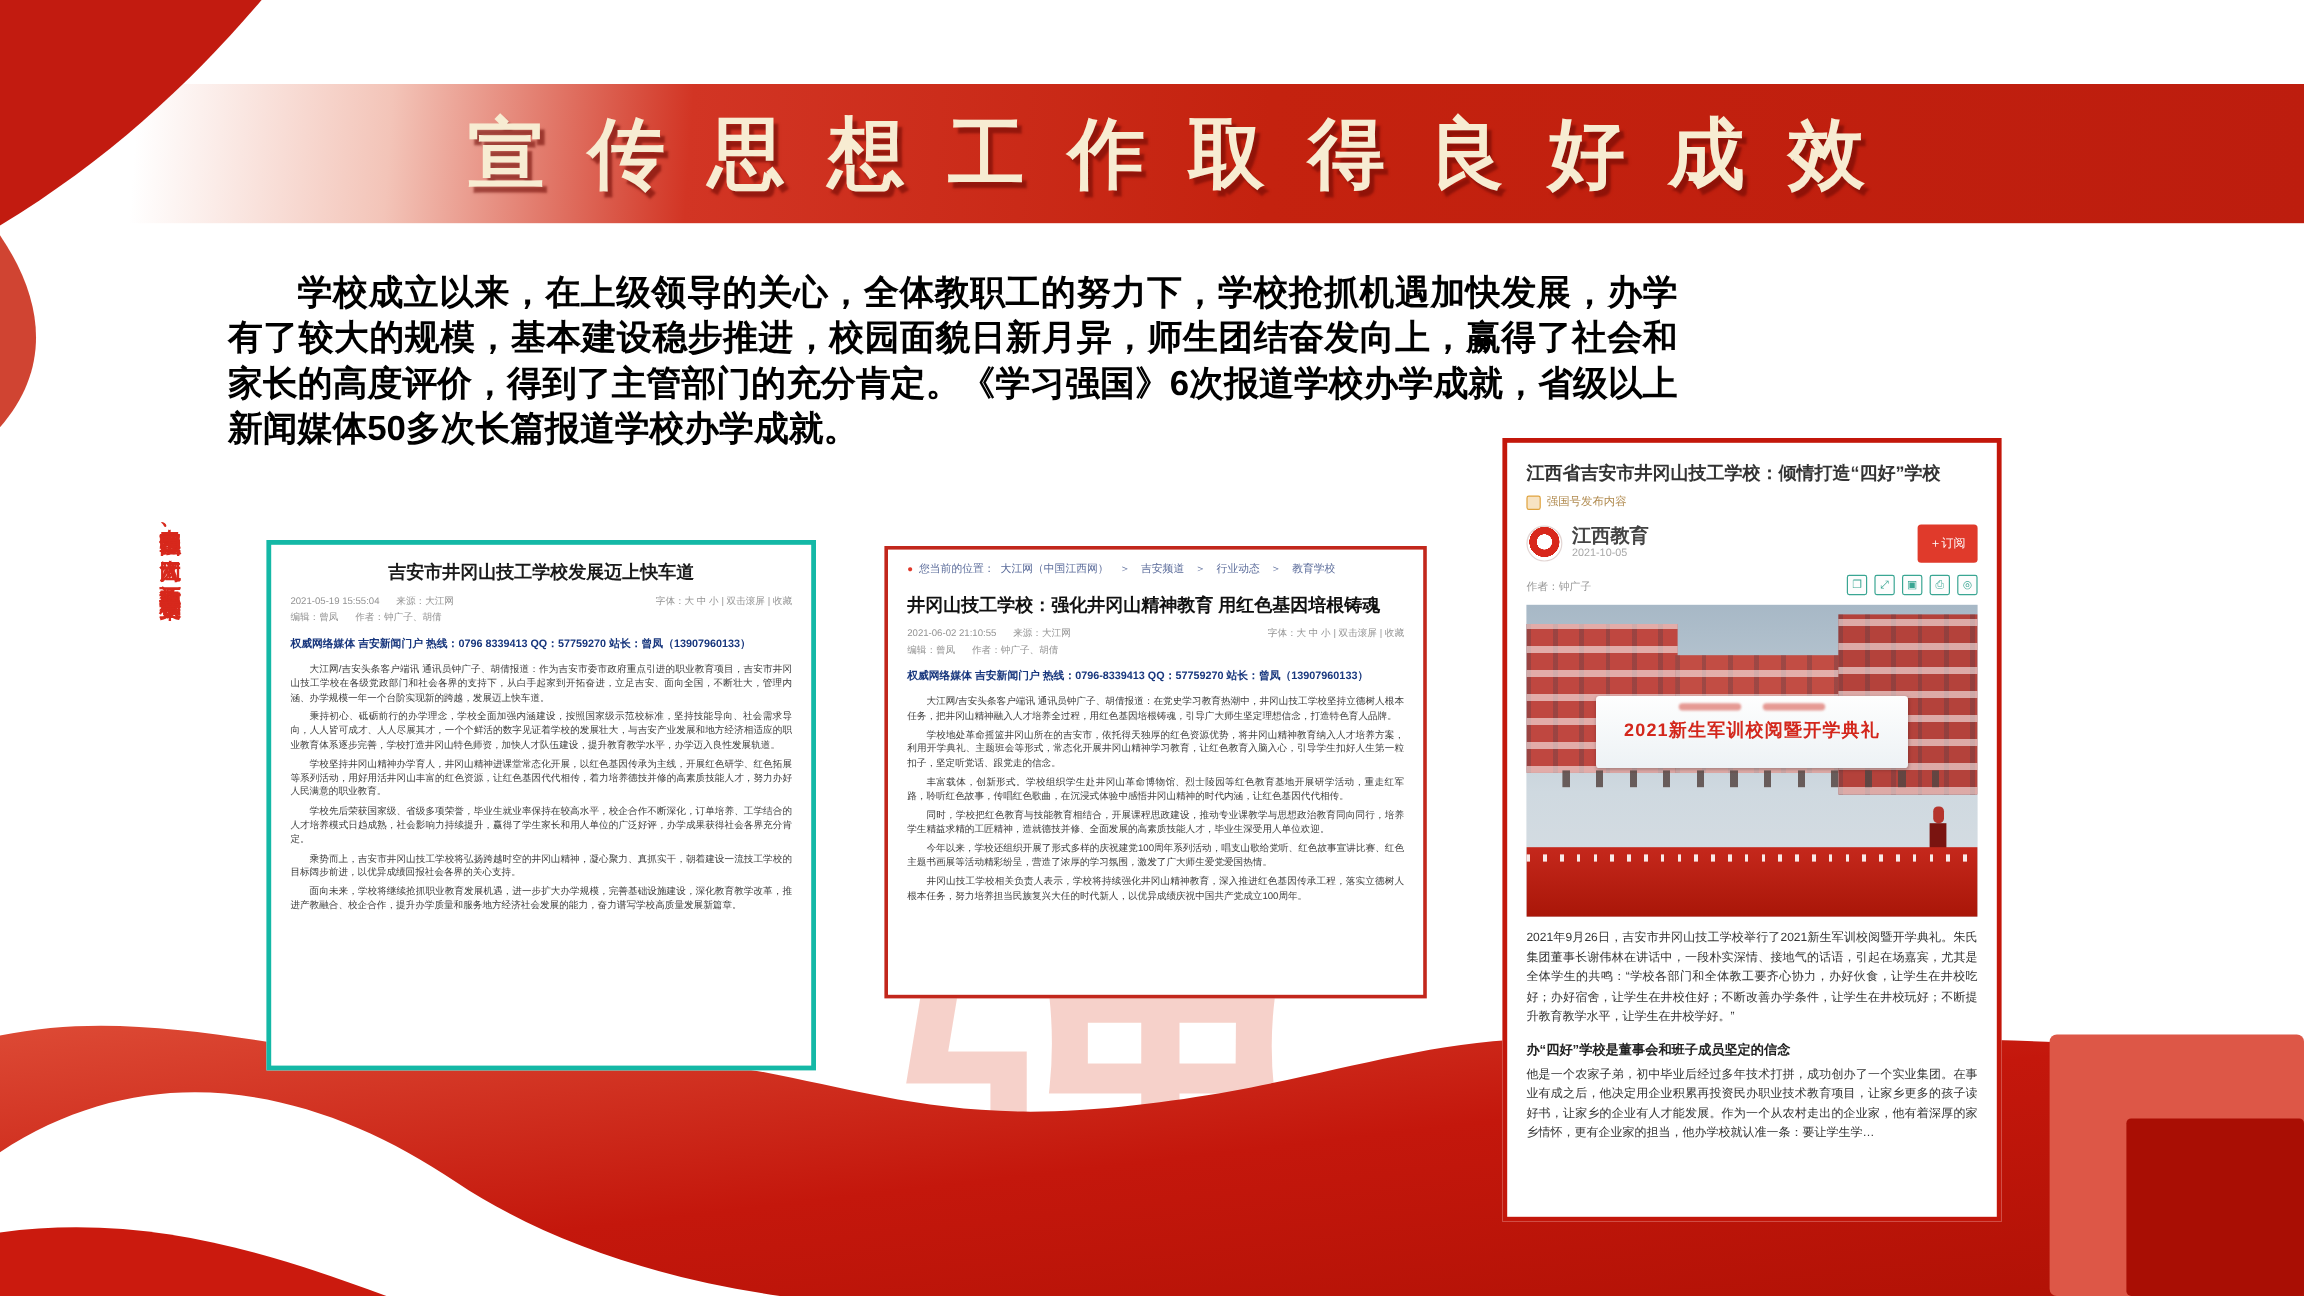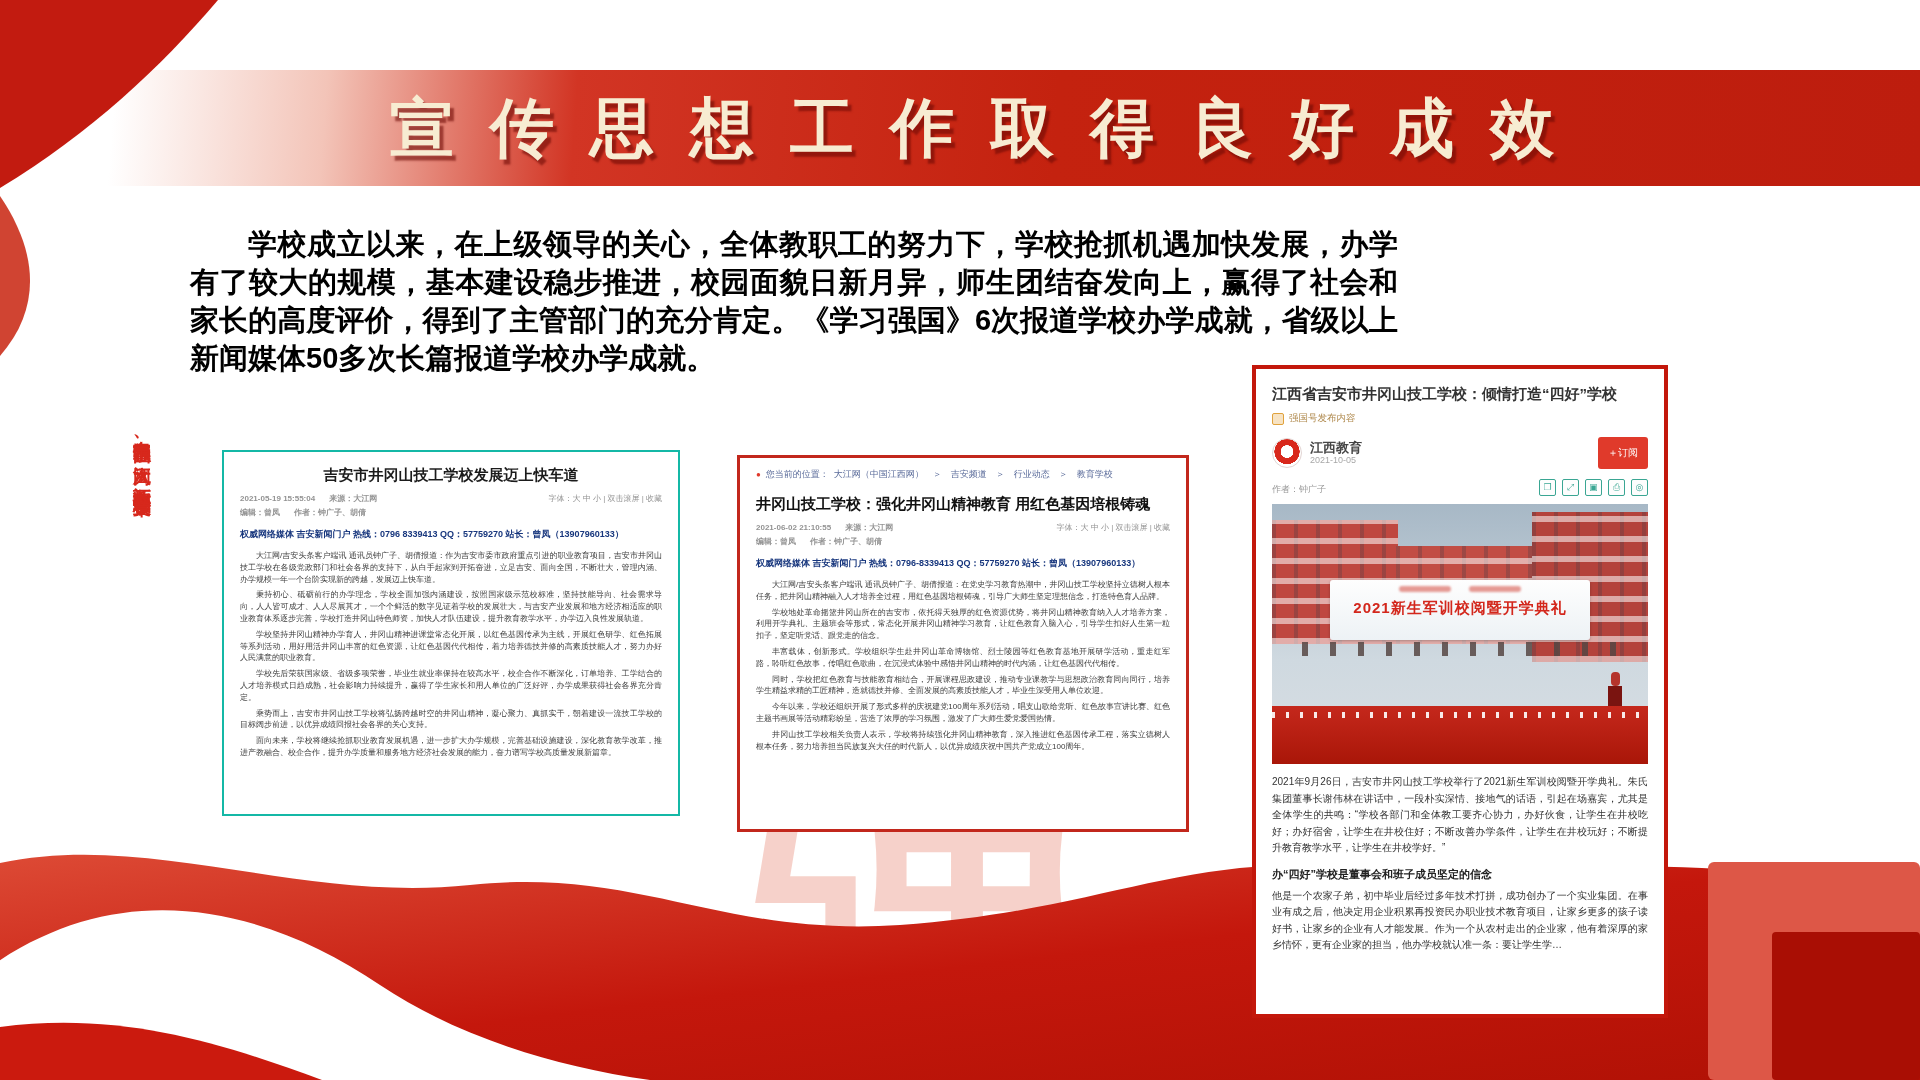--- a/index.html
+++ b/index.html
@@ -22,42 +22,42 @@
   
   .intro{position:absolute;left:190px;top:196px;width:1208px;z-index:4;
     color:#000000;font-size:29px;line-height:38px;font-weight:bold;text-align:justify;text-indent:2em;}
 
   
   .side-note{position:absolute;left:133px;top:426px;height:420px;z-index:4;
     writing-mode:vertical-rl;font-size:18px;line-height:1;letter-spacing:1px;color:#d7281c;font-weight:bold;}
 
   
   .card{position:absolute;background:#fff;z-index:5;box-sizing:border-box;overflow:hidden;}
-  .card1{left:222px;top:450px;width:458px;height:366px;border:2px solid #14b8a6;padding:10px 16px;}
+  .card1{left:222px;top:450px;width:458px;height:442px;border:4px solid #14b8a6;padding:10px 16px;}
   .card2{left:737px;top:455px;width:452px;height:377px;border:3px solid #c2271c;padding:10px 16px;}
   .card3{left:1252px;top:365px;width:416px;height:653px;border:4px solid #c3170b;padding:14px 16px;}
 
   .a-title{font-size:15px;font-weight:bold;color:#1b1b1b;text-align:center;margin:4px 0 8px;}
   .a-title2{font-size:15px;font-weight:bold;color:#111;text-align:left;margin:14px 0 8px;}
   .meta-row{display:flex;justify-content:space-between;font-size:8px;color:#939393;margin-top:3px;}
-  .meta-left span{margin-right:14px;font-weight:bold;}
+  .meta-left span{margin-right:14px;}
   .contact{font-size:9px;font-weight:bold;color:#17367d;margin-top:10px;}
   .a-body{margin-top:9px;font-size:8px;line-height:11.8px;color:#3c3c3c;text-align:justify;}
   .a-body p{margin:0 0 4px;text-indent:2em;}
 
   .crumbs{font-size:9px;color:#5a6b9a;display:flex;align-items:center;gap:5px;}
   .crumb-dot{color:#e0392b;font-size:8px;}
 
   
   .r-title{font-size:15px;font-weight:600;color:#333;margin:2px 0 8px;}
   .r-tag{display:flex;align-items:center;gap:5px;font-size:9.5px;color:#b08a4e;}
   .r-tag-ico{width:10px;height:10px;border:1px solid #e0a23c;background:#f7e3c3;display:inline-block;border-radius:2px;}
   .r-pub{display:flex;align-items:center;margin-top:12px;}
   .r-avatar{width:28px;height:28px;border-radius:50%;border:1px solid #e2d5d3;background:radial-gradient(circle at 50% 45%,#fff 30%,#d8281c 31%,#d8281c 60%,#fff 61%);margin-right:8px;flex:0 0 auto;}
-  .r-pub-name{font-size:13px;color:#444;font-weight:bold;line-height:13px;}
+  .r-pub-name{font-size:16px;color:#444;font-weight:bold;line-height:13px;}
   .r-pub-date{font-size:9px;color:#a8a8a8;line-height:12px;}
   .r-sub-btn{margin-left:auto;background:#e03a2b;color:#fff;font-size:10px;padding:9px 10px;border-radius:3px;border:none;}
   .r-author-row{display:flex;align-items:flex-end;justify-content:space-between;margin-top:10px;gap:16px;}
   .r-author{font-size:9px;color:#999;}
   .r-icons{display:flex;gap:6px;}
   .r-ico{width:15px;height:15px;border:1px solid #3aa693;color:#3aa693;font-size:9px;line-height:14px;text-align:center;border-radius:2px;background:#fdfdfd;}
 
   
   .photo{position:relative;width:100%;height:260px;margin-top:8px;overflow:hidden;background:linear-gradient(#a7b8c6,#cfd9e0 60%,#d8dee3);}
   .bld{position:absolute;background:#bf4740;}

